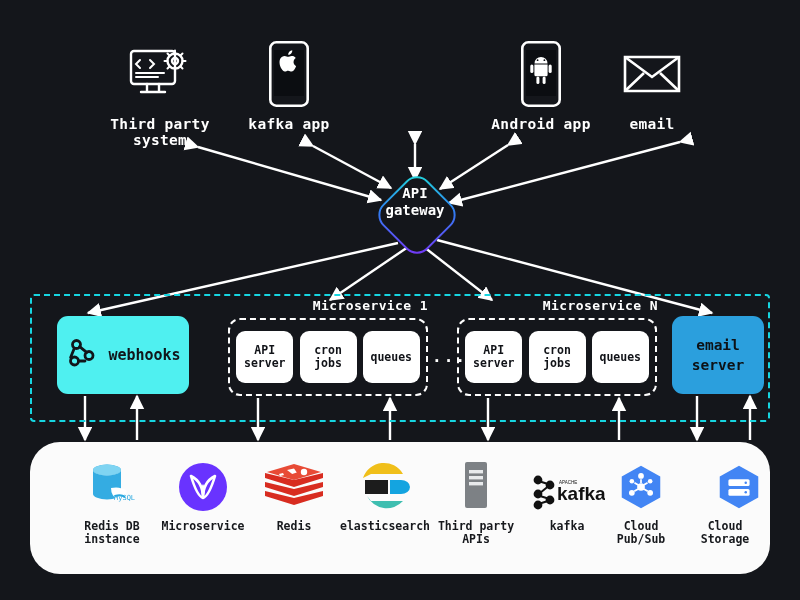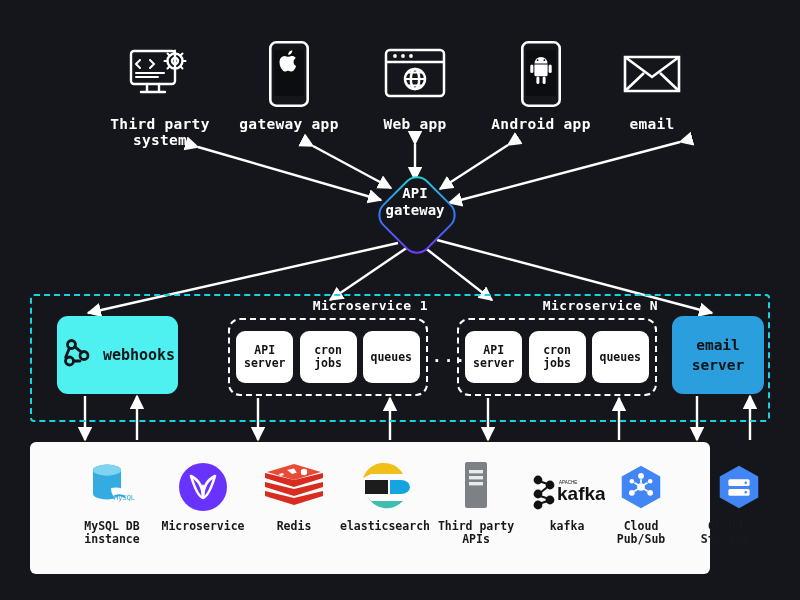--- a/index.html
+++ b/index.html
@@ -53,37 +53,37 @@
     width:57px;height:52px;background:#ffffff;border-radius:9px;
     display:flex;align-items:center;justify-content:center;
     color:#111318;font-size:11.5px;line-height:13px;text-align:center;font-weight:bold;
   }
   #ms-ellipsis{
     position:absolute;left:432px;top:347px;color:#ffffff;
     font-size:16px;font-weight:bold;letter-spacing:2px;
   }
 
   #webhooks{
-    position:absolute;left:57px;top:316px;width:121px;height:78px;
+    position:absolute;left:57px;top:316px;width:132px;height:78px;
     background:#4ff0f0;border-radius:11px;
     display:flex;align-items:center;justify-content:center;gap:9px;
   }
   #webhooks .wlbl{color:#11161a;font-size:15px;font-weight:bold;}
 
   #emailserver{
     position:absolute;left:672px;top:316px;width:92px;height:78px;
     background:#2b9fdd;border-radius:11px;
     display:flex;flex-direction:column;align-items:center;justify-content:center;
     color:#0d1216;font-size:14.5px;line-height:20px;font-weight:bold;
   }
 
   
   #datapanel{
-    position:absolute;left:30px;top:442px;width:680px;height:132px;
-    background:#fbfbfb;border-radius:6px;
+    position:absolute;left:30px;top:442px;width:740px;height:132px;
+    background:#fbfbfb;border-radius:30px;
   }
   .svc{position:absolute;width:104px;text-align:center;top:14px;}
   .svc .sico{height:56px;display:flex;align-items:flex-end;justify-content:center;}
   .svc .slbl{
     margin-top:8px;color:#17191d;font-size:11.5px;line-height:13px;font-weight:bold;
   }
 </style>
 </head>
 <body>
 
@@ -152,38 +152,23 @@
         <rect x="1.3" y="1.3" width="37.4" height="63.4" rx="6" fill="none" stroke="#ffffff" stroke-width="2.6"></rect>
         <rect x="5" y="9" width="30" height="46" fill="#0b0d11"></rect>
         <path d="M24.6 20.8c-.1-2.6 2.1-3.8 2.2-3.9-1.2-1.8-3.1-2-3.8-2-1.6-.2-3.1.9-3.9.9
                  -.8 0-2.1-.9-3.4-.9-1.8 0-3.4 1-4.3 2.6-1.8 3.2-.5 7.9 1.3 10.5.9 1.3 1.9 2.7 3.2 2.6
                  1.3-.05 1.8-.8 3.3-.8 1.5 0 2 .8 3.4.8 1.4 0 2.3-1.3 3.1-2.6.98-1.5 1.4-2.9 1.4-3
                  -.03-.01-2.6-1.03-2.6-4.2z" fill="#ffffff"></path>
         <path d="M22.2 12.4c.7-.85 1.2-2 1.05-3.2-1 .04-2.25.68-2.98 1.53-.65.75-1.23 1.95-1.07 3.1
                  1.13.09 2.28-.57 3-1.43z" fill="#ffffff"></path>
       </svg>
     </div>
-    <div class="lbl">gateway app</div>
-  </div>
-
-  <div class="client" style="left:355px;top:38px;">
-    <div class="ico">
-      <svg width="62" height="54" viewBox="0 0 62 54" fill="none" stroke="#ffffff" stroke-width="2.5">
-        <rect x="2" y="3" width="58" height="46" rx="4"></rect>
-        <path d="M2 15 h58"></path>
-        <circle cx="11" cy="9" r="1.9" fill="#ffffff" stroke="none"></circle>
-        <circle cx="19" cy="9" r="1.9" fill="#ffffff" stroke="none"></circle>
-        <circle cx="27" cy="9" r="1.9" fill="#ffffff" stroke="none"></circle>
-        <circle cx="31" cy="32" r="10"></circle>
-        <ellipse cx="31" cy="32" rx="4.2" ry="10"></ellipse>
-        <path d="M21 32 h20 M23 25.5 h16 M23 38.5 h16" stroke-width="2"></path>
-      </svg>
-    </div>
-    <div class="lbl">Web app</div>
-  </div>
+    <div class="lbl">kafka app</div>
+  </div>
+
 
   <div class="client" style="left:481px;top:38px;text-align:center;">
     <div class="ico">
       <svg width="40" height="66" viewBox="0 0 40 66">
         <rect x="1.3" y="1.3" width="37.4" height="63.4" rx="6" fill="none" stroke="#ffffff" stroke-width="2.6"></rect>
         <rect x="5" y="9" width="30" height="46" fill="#0b0d11"></rect>
         <g fill="#ffffff">
           <path d="M13.4 23.6h13.2v10.1a1.6 1.6 0 0 1-1.6 1.6H15a1.6 1.6 0 0 1-1.6-1.6z"></path>
           <rect x="9.3" y="23.4" width="3.1" height="8.6" rx="1.55"></rect>
           <rect x="27.6" y="23.4" width="3.1" height="8.6" rx="1.55"></rect>
@@ -289,21 +274,21 @@
             <path d="M8 10 v24 a14 5.4 0 0 0 28 0 V10 a14 5.4 0 0 1-28 0z" opacity="0.95"></path>
           </g>
           <ellipse cx="22" cy="10" rx="14" ry="5.4" fill="#7fd4f2"></ellipse>
           <path d="M8 19 a14 5.4 0 0 0 28 0 a14 5.4 0 0 1-28 0z" fill="#ffffff" opacity=".55"></path>
           <path d="M8 27.5 a14 5.4 0 0 0 28 0 a14 5.4 0 0 1-28 0z" fill="#ffffff" opacity=".55"></path>
           <path d="M26 28 q9-2 16 3 q-2 7-9 9 q-7-4-7-12z" fill="#ffffff"></path>
           <path d="M30 36 q6-2 10 1" stroke="#29a8e0" stroke-width="2" fill="none"></path>
           <text x="29" y="40" font-size="7" fill="#29a8e0" font-family="monospace">MySQL</text>
         </svg>
       </div>
-      <div class="slbl" style="white-space:pre-line">MySQL DB
+      <div class="slbl" style="white-space:pre-line">Redis DB
 instance</div>
     </div>
 
     <div class="svc" style="left:121px;">
       <div class="sico">
         <svg width="50" height="50" viewBox="0 0 50 50">
           <circle cx="25" cy="25" r="24" fill="#6933ff"></circle>
           <path d="M13 14 q12 6 12 22 q0-16 12-22 q-6 20-12 22 q-6-2-12-22z" fill="none" stroke="#ffffff" stroke-width="2.6" stroke-linejoin="round"></path>
           <path d="M25 22 q4 5 0 14 q-4-9 0-14z" fill="#ffffff"></path>
         </svg>

